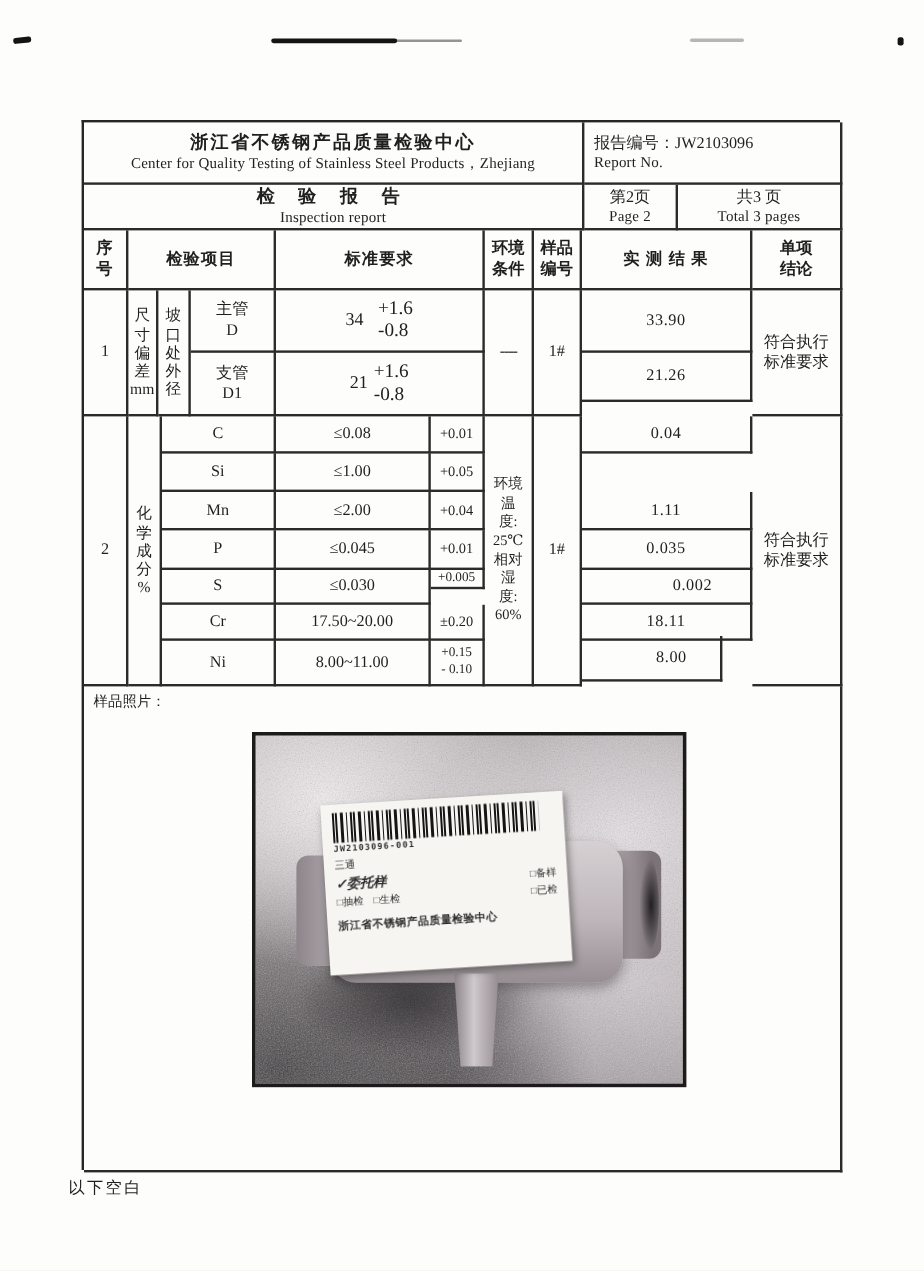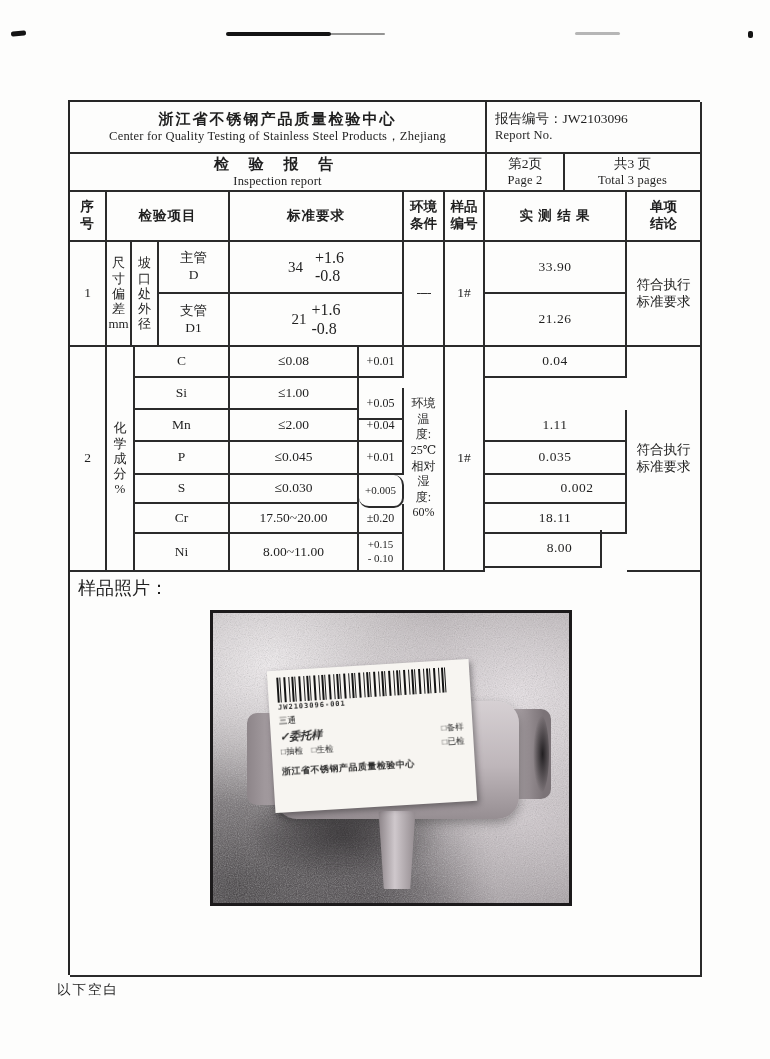--- a/index.html
+++ b/index.html
@@ -134,53 +134,53 @@
     </div>
     <div class="cell stdwrap" style="left:160px;top:192px;width:174px;height:53px;">
       <span class="stdbase">21</span>
       <span class="tolstack ml">+1.6
 -0.8</span>
     </div>
 
     <div class="cell" style="left:334px;top:140px;width:41px;height:105px;letter-spacing:-1px;">----</div>
     <div class="cell" style="left:375px;top:140px;width:40px;height:105px;">1#</div>
     <div class="cell num" style="left:415px;top:140px;width:142px;height:52px;">33.90</div>
-    <div class="cell num" style="left:415px;top:192px;width:142px;height:53px;">21.26</div>
+    <div class="cell num" style="left:415px;top:192px;width:142px;height:41px;">21.26</div>
     <div class="cell ml" style="left:557px;top:140px;width:75px;height:105px;">符合执行
 标准要求</div>
 
     <div class="cell" style="left:0;top:245px;width:37px;height:225px;">2</div>
     <div class="cell ml vtext" style="left:37px;top:245px;width:28px;height:225px;">化
 学
 成
 分
 %</div>
 
     <div class="cell" style="left:65px;top:245px;width:95px;height:31px;">C</div>
     <div class="cell" style="left:160px;top:245px;width:129px;height:31px;">≤0.08</div>
     <div class="cell tol" style="left:289px;top:245px;width:45px;height:31px;">+0.01</div>
     <div class="cell num" style="left:415px;top:245px;width:142px;height:31px;">0.04</div>
 
     <div class="cell" style="left:65px;top:276px;width:95px;height:32px;">Si</div>
     <div class="cell" style="left:160px;top:276px;width:129px;height:32px;">≤1.00</div>
-    <div class="cell tol" style="left:289px;top:286px;width:45px;height:32px;">+0.05</div>
+    <div class="cell tol" style="left:289px;top:276px;width:45px;height:32px;">+0.05</div>
 
     <div class="cell" style="left:65px;top:308px;width:95px;height:32px;">Mn</div>
     <div class="cell" style="left:160px;top:308px;width:129px;height:32px;">≤2.00</div>
     <div class="cell tol" style="left:289px;top:308px;width:45px;height:32px;">+0.04</div>
     <div class="cell num" style="left:415px;top:308px;width:142px;height:32px;">1.11</div>
 
     <div class="cell" style="left:65px;top:340px;width:95px;height:33px;">P</div>
     <div class="cell" style="left:160px;top:340px;width:129px;height:33px;">≤0.045</div>
     <div class="cell tol" style="left:289px;top:340px;width:45px;height:33px;">+0.01</div>
     <div class="cell num" style="left:415px;top:340px;width:142px;height:33px;">0.035</div>
 
     <div class="cell" style="left:65px;top:373px;width:95px;height:29px;">S</div>
     <div class="cell" style="left:160px;top:373px;width:129px;height:29px;">≤0.030</div>
-    <div class="cell tol" style="left:289px;top:373px;width:45px;height:33px;font-size:11px;border-radius:10px;">+0.005</div>
+    <div class="cell tol" style="left:289px;top:373px;width:45px;height:16px;font-size:11px;">+0.005</div>
     <div class="cell num" style="left:415px;top:373px;width:142px;height:29px;padding-left:44px;">0.002</div>
 
     <div class="cell" style="left:65px;top:402px;width:95px;height:30px;">Cr</div>
     <div class="cell" style="left:160px;top:402px;width:129px;height:30px;">17.50~20.00</div>
     <div class="cell tol" style="left:289px;top:402px;width:45px;height:30px;">±0.20</div>
     <div class="cell num" style="left:415px;top:402px;width:142px;height:30px;">18.11</div>
 
     <div class="cell" style="left:65px;top:432px;width:95px;height:38px;">Ni</div>
     <div class="cell" style="left:160px;top:432px;width:129px;height:38px;">8.00~11.00</div>
     <div class="cell tol ml" style="left:289px;top:432px;width:45px;height:38px;font-size:11px;">+0.15
@@ -193,21 +193,21 @@
 25℃
 相对
 湿
 度:
 60%</div>
     <div class="cell" style="left:375px;top:245px;width:40px;height:225px;">1#</div>
     <div class="cell ml" style="left:557px;top:245px;width:75px;height:225px;">符合执行
 标准要求</div>
 
     <div class="cell left" style="left:0;top:470px;width:632px;height:405px;justify-content:flex-start;padding:5px 0 0 8px;">
-      <div style="font-size:18px;">样品照片：</div>
+      <div style="font-size:12px;">样品照片：</div>
     </div>
 
     <div id="photo">
       <svg class="grain" width="356" height="290">
         <filter id="noiseF">
             <feTurbulence type="fractalNoise" baseFrequency="0.9" numOctaves="2" stitchTiles="stitch"></feTurbulence>
             <feColorMatrix type="saturate" values="0"></feColorMatrix>
           </filter>
         <rect width="100%" height="100%" filter="url(#noiseF)"></rect>
       </svg>

